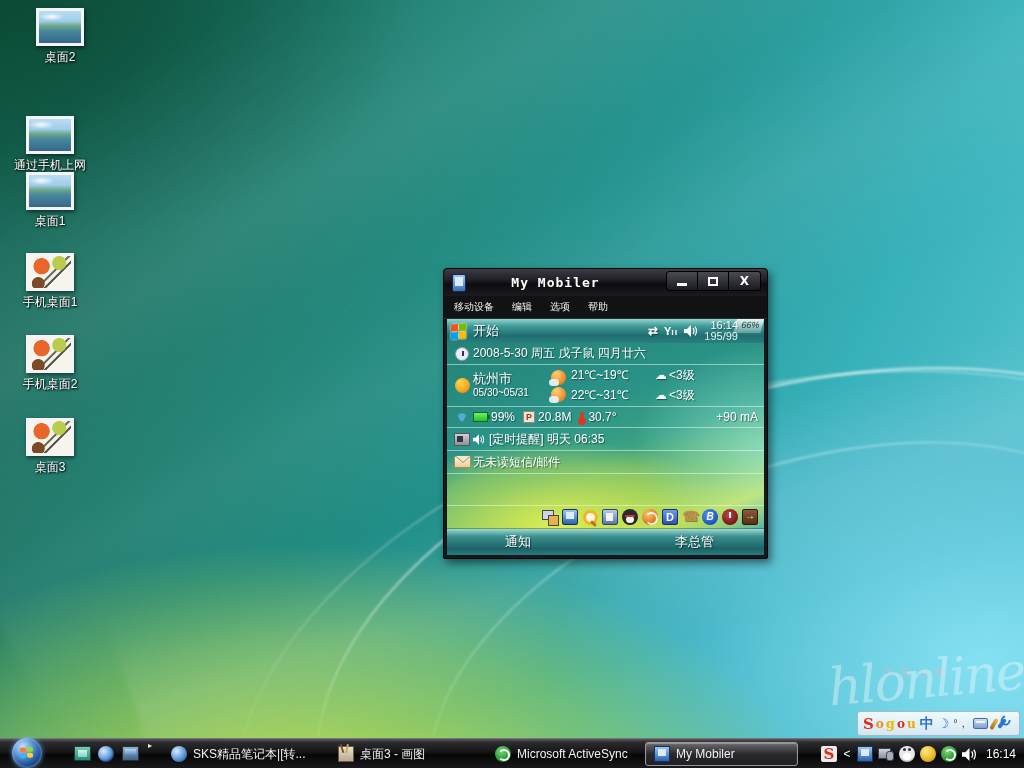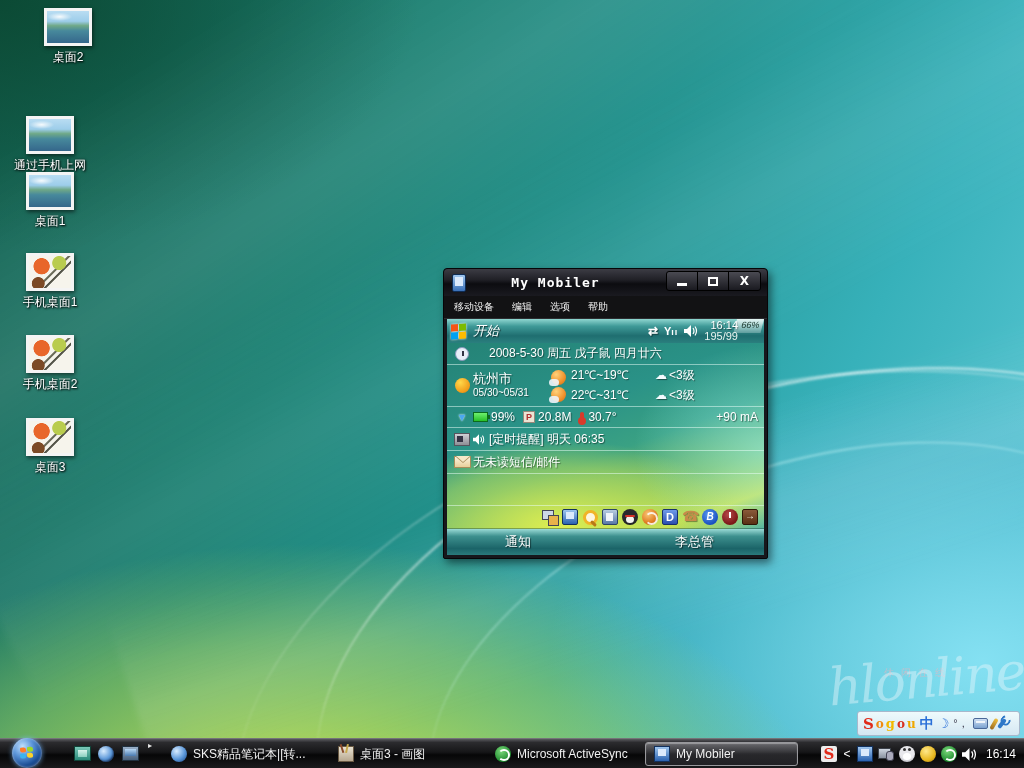--- a/index.html
+++ b/index.html
@@ -69,36 +69,36 @@
   .screen { flex:1; margin:0 3px 3px 3px; position:relative; display:flex; flex-direction:column; overflow:hidden;
     background:
       radial-gradient(ellipse 200px 160px at 100% 55%, rgba(150,240,250,.55), transparent 65%),
       radial-gradient(ellipse 260px 120px at 35% 88%, rgba(226,240,80,.95), rgba(180,220,90,.55) 50%, transparent 72%),
       linear-gradient(160deg, #237f72 0%, #2a9287 38%, #3aa183 55%, #7fbf63 70%, #cfe24e 82%, #47ab97 93%, #2d8d84 100%); }
   .sbar { height:24px; display:flex; align-items:center; position:relative;
     background:linear-gradient(180deg, #8fd6d0 0%, #3f9a98 30%, #1f6e70 70%, #2a7f7e 100%); }
   .sbar .mflag { width:16px; height:15px; margin:0 6px 0 4px; display:grid; grid-template-columns:7px 7px; grid-template-rows:7px 7px; gap:1px; transform:skewY(-4deg); filter:drop-shadow(0 0 1px #fff); }
   .mflag i { display:block; }
   .mflag .f1{background:#f65314;} .mflag .f2{background:#7cbb00;} .mflag .f3{background:#00a1f1;} .mflag .f4{background:#ffbb00;}
-  .sbar .stext { color:#fff; font-size:13px; text-shadow:1px 1px 1px rgba(0,0,0,.6);font-style:italic; }
+  .sbar .stext { color:#fff; font-size:13px; text-shadow:1px 1px 1px rgba(0,0,0,.6); }
   .sbar .sright { position:absolute; right:26px; top:0; height:100%; display:flex; align-items:center; gap:6px; }
   .ic-sync2 { color:#fff; font-size:12px; font-weight:bold; text-shadow:1px 1px 1px rgba(0,0,0,.5); }
   .ic-signal { position:relative; color:#fff; font-weight:bold; font-size:11px; }
   .ic-signal::after { content:"ıı"; font-size:9px; letter-spacing:1px; }
   .spk { display:inline-flex; align-items:center; }
   .timeblock { text-align:right; line-height:1; }
   .timeblock .t1 { color:#fff; font-size:11px; text-shadow:1px 1px 1px rgba(0,0,0,.5); }
   .timeblock .t2 { color:#e8f4f0; font-size:11px; }
   .battbadge { position:absolute; right:0; top:0; height:14px; padding:1px 3px 0 6px; font-size:9px; color:#1c3a30;
     background:linear-gradient(180deg, rgba(255,255,255,.75), rgba(255,255,255,.25)); transform:skewX(-14deg); transform-origin:top right; }
 
   .trow { display:flex; align-items:center; padding:0 4px; border-bottom:1px solid rgba(235,255,250,.5);
     color:#fff; font-size:12px; text-shadow:1px 1px 1px rgba(0,0,0,.45); }
   .trow .rico { width:22px; flex:0 0 22px; display:flex; justify-content:center; }
-  .row-date { height:22px;gap:16px; }
+  .row-date { height:22px; }
   .ic-clock { width:14px; height:14px; border-radius:50%; background:#e8eef8; border:1px solid #8899bb; position:relative; }
   .ic-clock::after { content:""; position:absolute; left:6px; top:3px; width:1.5px; height:5px; background:#334; }
   .row-weather { height:42px; align-items:center; }
   .wx-city { width:72px; line-height:1.25; }
   .wx-city .c1 { font-size:13px; }
   .wx-city .c2 { font-size:10px; }
   .wx-balls { width:26px; display:flex; flex-direction:column; gap:2px; align-items:center; }
   .wball { width:15px; height:15px; border-radius:50%; background:radial-gradient(circle at 35% 30%, #ffd27a, #f0912c 60%, #c86a14); position:relative; }
   .wball::after { content:""; position:absolute; left:-2px; bottom:-1px; width:10px; height:7px; border-radius:6px; background:#eef4fa; opacity:.9; }
   .wx-temps { width:84px; line-height:1.6; font-size:12px; }
@@ -230,21 +230,21 @@
 <body>
 
 <div class="stage">
   <div class="beam beam1"></div>
   <div class="beam beam2"></div>
   <div class="beam beam3"></div>
   <div class="swoosh sw1"></div>
   <div class="swoosh sw2"></div>
   <div class="swoosh sw3"></div>
 
-  <div class="dicon" style="left:20px; top:8px;">
+  <div class="dicon" style="left:12px; top:8px;">
     <div class="thumb photo"></div>
     <div class="dlabel">桌面2</div>
   </div>
   <div class="dicon" style="left:2px; top:88px;margin-top:28px;">
     <div class="thumb photo"></div>
     <div class="dlabel">通过手机上网</div>
   </div>
   <div class="dicon" style="left:2px; top:172px;">
     <div class="thumb photo"></div>
     <div class="dlabel">桌面1</div>

